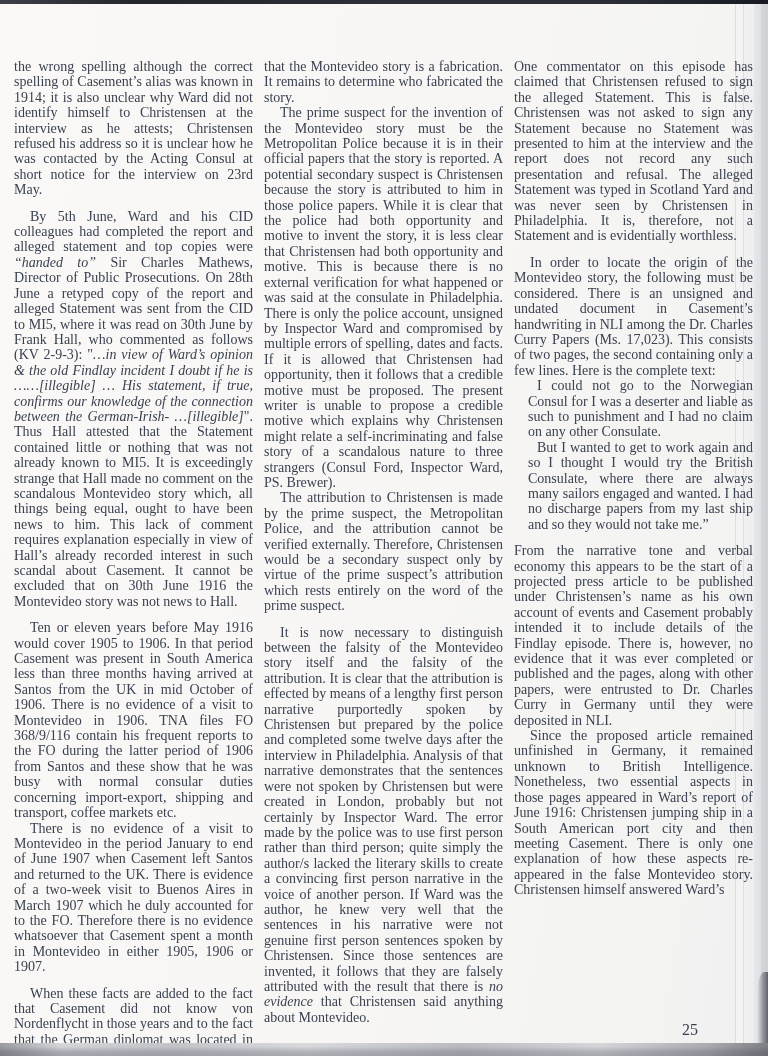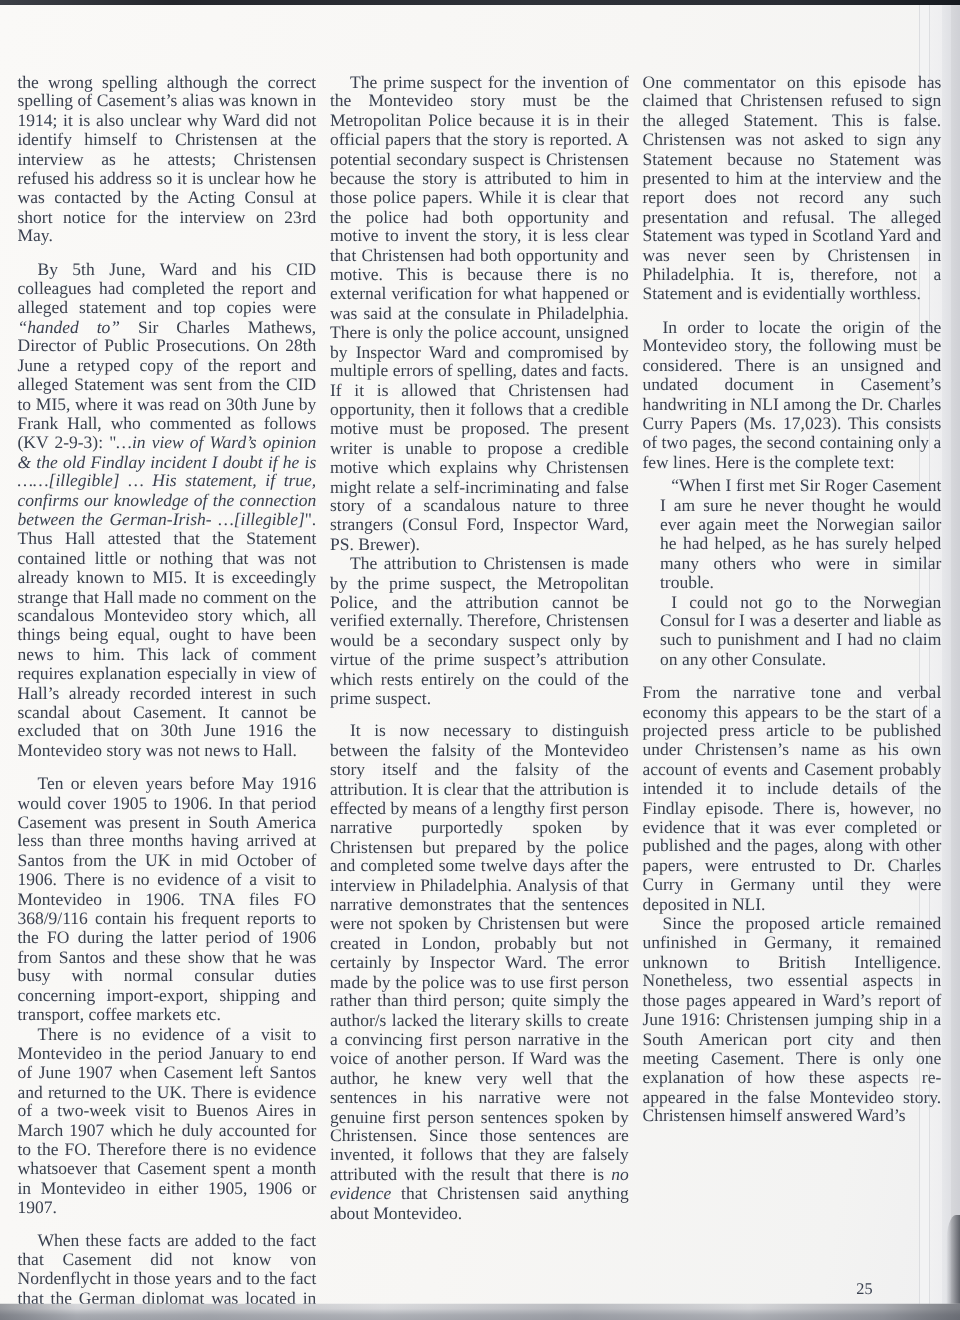--- a/index.html
+++ b/index.html
@@ -62,49 +62,50 @@
     margin-top: 14px;
   }
   .col p { margin: 0; }
   .col p.indent { text-indent: 16px; }
   .col p.gap { margin-top: 11px; }
   .col p.gap-sm { margin-top: 4px; }
   .col p.q { margin-left: 14px; text-indent: 9px; }
   .col i { }
   .page-number {
     position: absolute; right: 70px; bottom: 17px;
-    font-size: 13px; color: #3a4150;
+    font-size: 16px; color: #3a4150;
   }
 </style>
 </head>
 <body>
 
 <div class="page">
   <div class="edge-top"></div>
   <div class="edge-right"></div>
   <div class="corner-shadow"></div>
 
   <main class="columns">
     <section class="col">
         <p><span>the wrong spelling although the correct spelling of Casement’s alias was known in 1914; it is also unclear why Ward did not identify himself to Christensen at the interview as he attests; Christensen refused his address so it is unclear how he was contacted by the Acting Consul at short notice for the interview on 23rd May.</span></p>
         <p class="indent gap"><span>By 5th June, Ward and his CID colleagues had completed the report and alleged statement and top copies were </span><i>“handed to”</i><span> Sir Charles Mathews, Director of Public Prosecutions. On 28th June a retyped copy of the report and alleged Statement was sent from the CID to MI5, where it was read on 30th June by Frank Hall, who commented as follows (KV 2-9-3): "</span><i>…in view of Ward’s opinion &amp; the old Findlay incident I doubt if he is ……[illegible] … His statement, if true, confirms our knowledge of the connection between the German-Irish- …[illegible]</i><span>". Thus Hall attested that the Statement contained little or nothing that was not already known to MI5. It is exceedingly strange that Hall made no comment on the scandalous Montevideo story which, all things being equal, ought to have been news to him. This lack of comment requires explanation especially in view of Hall’s already recorded interest in such scandal about Casement. It cannot be excluded that on 30th June 1916 the Montevideo story was not news to Hall.</span></p>
         <p class="indent gap"><span>Ten or eleven years before May 1916 would cover 1905 to 1906. In that period Casement was present in South America less than three months having arrived at Santos from the UK in mid October of 1906. There is no evidence of a visit to Montevideo in 1906. TNA files FO 368/9/116 contain his frequent reports to the FO during the latter period of 1906 from Santos and these show that he was busy with normal consular duties concerning import-export, shipping and transport, coffee markets etc.</span></p>
         <p class="indent"><span>There is no evidence of a visit to Montevideo in the period January to end of June 1907 when Casement left Santos and returned to the UK. There is evidence of a two-week visit to Buenos Aires in March 1907 which he duly accounted for to the FO. Therefore there is no evidence whatsoever that Casement spent a month in Montevideo in either 1905, 1906 or 1907.</span></p>
         <p class="indent gap"><span>When these facts are added to the fact that Casement did not know von Nordenflycht in those years and to the fact that the German diplomat was located in the USA in those years, it becomes evident</span></p>
       </section>
     <section class="col">
+        <p><span>that the Montevideo story is a fabrication. It remains to determine who fabricated the story.</span></p>
         <p class="indent"><span>The prime suspect for the invention of the Montevideo story must be the Metropolitan Police because it is in their official papers that the story is reported. A potential secondary suspect is Christensen because the story is attributed to him in those police papers. While it is clear that the police had both opportunity and motive to invent the story, it is less clear that Christensen had both opportunity and motive. This is because there is no external verification for what happened or was said at the consulate in Philadelphia. There is only the police account, unsigned by Inspector Ward and compromised by multiple errors of spelling, dates and facts. If it is allowed that Christensen had opportunity, then it follows that a credible motive must be proposed. The present writer is unable to propose a credible motive which explains why Christensen might relate a self-incriminating and false story of a scandalous nature to three strangers (Consul Ford, Inspector Ward, PS. Brewer).</span></p>
-        <p class="indent"><span>The attribution to Christensen is made by the prime suspect, the Metropolitan Police, and the attribution cannot be verified externally. Therefore, Christensen would be a secondary suspect only by virtue of the prime suspect’s attribution which rests entirely on the could of the prime suspect.</span></p>
+        <p class="indent"><span>The attribution to Christensen is made by the prime suspect, the Metropolitan Police, and the attribution cannot be verified externally. Therefore, Christensen would be a secondary suspect only by virtue of the prime suspect’s attribution which rests entirely on the word of the prime suspect.</span></p>
         <p class="indent gap"><span>It is now necessary to distinguish between the falsity of the Montevideo story itself and the falsity of the attribution. It is clear that the attribution is effected by means of a lengthy first person narrative purportedly spoken by Christensen but prepared by the police and completed some twelve days after the interview in Philadelphia.  Analysis of that narrative demonstrates that the sentences were not spoken by Christensen but were created in London, probably but not certainly by Inspector Ward. The error made by the police was to use first person rather than third person; quite simply the author/s lacked the literary skills to create a convincing first person narrative in the voice of another person. If Ward was the author, he knew very well that the sentences in his narrative were not genuine first person sentences spoken by Christensen. Since those sentences are invented, it follows that they are falsely attributed with the result that there is </span><i>no evidence</i><span> that Christensen said anything about Montevideo.</span></p>
       </section>
     <section class="col">
         <p><span>One commentator on this episode has claimed that Christensen refused to sign the alleged Statement. This is false. Christensen was not asked to sign any Statement because no Statement was presented to him at the interview and the report does not record any such presentation and refusal. The alleged Statement was typed in Scotland Yard and was never seen by Christensen in Philadelphia. It is, therefore, not a Statement and is evidentially worthless.</span></p>
         <p class="indent gap"><span>In order to locate the origin of the Montevideo story, the following must be considered. There is an unsigned and undated document in Casement’s handwriting in NLI among the Dr. Charles Curry Papers (Ms. 17,023). This consists of two pages, the second containing only a few lines. Here is the complete text:</span></p>
-        <p class="q gap-sm"><span>“When I first met Sir Roger Casement I am sure he never thought he would ever again meet the Norwegian sailor he had helped, as he has surely helped many others who were in similar trouble.</span></p>
         <p class="q"><span>I could not go to the Norwegian Consul for I was a deserter and liable as such to punishment and I had no claim on any other Consulate.</span></p>
+        <p class="q"><span>But I wanted to get to work again and so I thought I would try the British Consulate, where there are always many sailors engaged and wanted. I had no discharge papers from my last ship and so they would not take me.”</span></p>
         <p class="gap"><span>From the narrative tone and verbal economy this appears to be the start of a projected press article to be published under Christensen’s name as his own account of events and Casement probably intended it to include details of the Findlay episode. There is, however, no evidence that it was ever completed or published and the pages, along with other papers, were entrusted to Dr. Charles Curry in Germany until they were deposited in NLI.</span></p>
         <p class="indent"><span>Since the proposed article remained unfinished in Germany, it remained unknown to British Intelligence. Nonetheless, two essential aspects in those pages appeared in Ward’s report of June 1916: Christensen jumping ship in a South American port city and then meeting Casement. There is only one explanation of how these aspects re-appeared in the false Montevideo story. Christensen himself answered Ward’s</span></p>
       </section>
   </main>
 
   <div class="page-number">25</div>
 
   <div class="edge-bottom"></div>
 </div>
 

